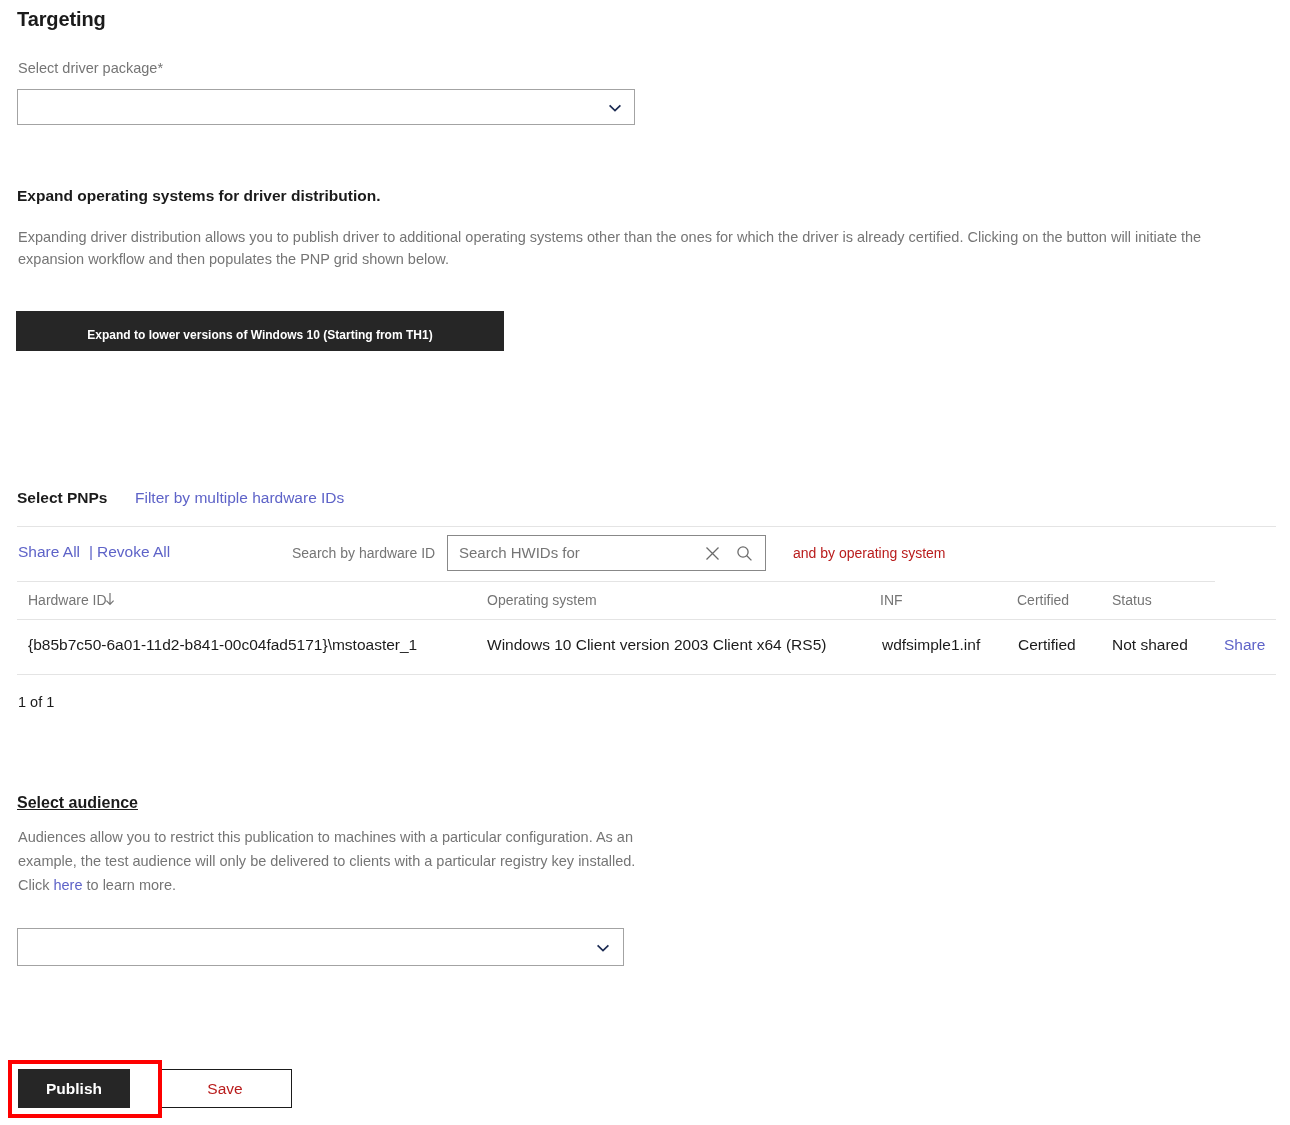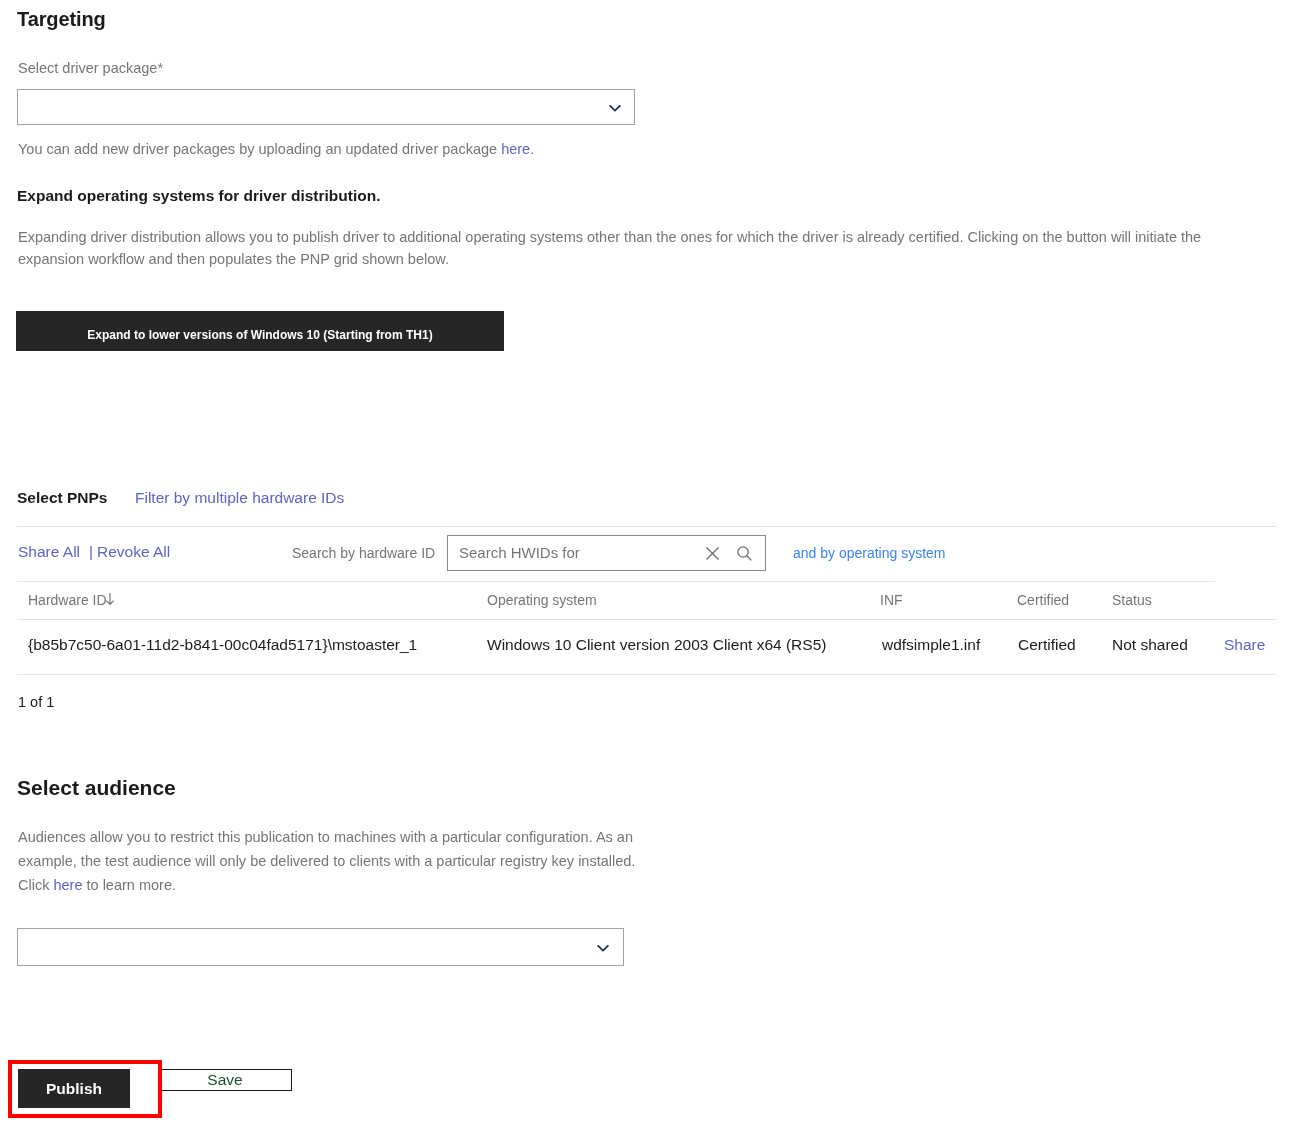--- a/index.html
+++ b/index.html
@@ -183,21 +183,21 @@
     left: 292px;
     top: 545px;
     font-size: 14px;
     color: #757575;
   }
   #search-os-label {
     position: absolute;
     left: 793px;
     top: 545px;
     font-size: 14px;
-    color: #3b82f6;
+    color: #b91c1c;
   }
 
   .search-box {
     position: absolute;
     top: 535px;
     height: 36px;
     border: 1px solid #888888;
     background: #ffffff;
     box-sizing: border-box;
   }
@@ -281,23 +281,24 @@
     left: 18px;
     top: 694px;
     font-size: 14.5px;
     color: #1b1b1b;
   }
 
   
   #aud-heading {
     position: absolute;
     left: 17px;
-    top: 776px;
-    font-size: 21px;
-    font-weight: bold;
+    top: 794px;
+    font-size: 16px;
+    font-weight: bold;
+    text-decoration: underline;
   }
   #aud-desc {
     position: absolute;
     left: 18px;
     top: 825px;
     width: 620px;
     font-size: 14.5px;
     line-height: 24px;
     color: #757575;
   }
@@ -344,23 +345,23 @@
     font-size: 15.5px;
     font-weight: bold;
     cursor: pointer;
     padding: 0;
   }
   #save-button {
     position: absolute;
     left: 158px;
     top: 1069px;
     width: 134px;
-    height: 22px;
+    height: 39px;
     background: #ffffff;
-    color: #14532d;
+    color: #b91c1c;
     border: 1px solid #1b1b1b;
     box-sizing: border-box;
     font-family: "Liberation Sans", sans-serif;
     font-size: 15.5px;
     cursor: pointer;
     padding: 0;
   }
 </style>
 </head>
 <body>
@@ -372,23 +373,20 @@
   <div id="driver-label">Select driver package*</div>
 
   <div id="driver-select-wrap">
     <span class="chevron">
       <svg viewBox="0 0 14 14" width="14" height="14">
           <path d="M1.6 4.4 L7 9.6 L12.4 4.4" fill="none" stroke="#1b2a52" stroke-width="1.7"></path>
         </svg>
     </span>
   </div>
 
-  <div id="driver-help">
-    <span>You can add new driver packages by uploading an updated driver package </span><span class="link">here</span><span>.</span>
-  </div>
 
   <div id="expand-heading">Expand operating systems for driver distribution.</div>
   <div id="expand-desc">Expanding driver distribution allows you to publish driver to additional operating systems other than the ones for which the driver is already certified. Clicking on the button will initiate the expansion workflow and then populates the PNP grid shown below.</div>
   <button id="expand-button">Expand to lower versions of Windows 10 (Starting from TH1)</button>
 
   <div id="pnp-heading">Select PNPs</div>
   <div id="pnp-filter-link">Filter by multiple hardware IDs</div>
 
   <div class="hline" id="grid-top-line"></div>
 

